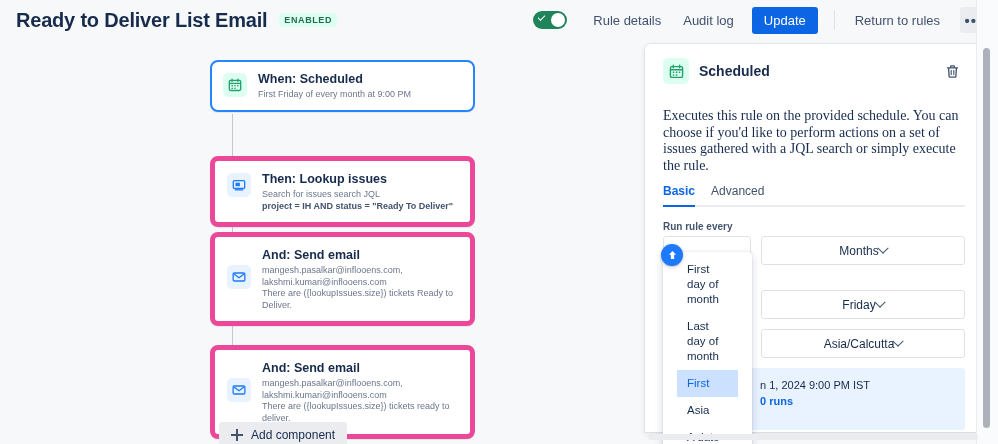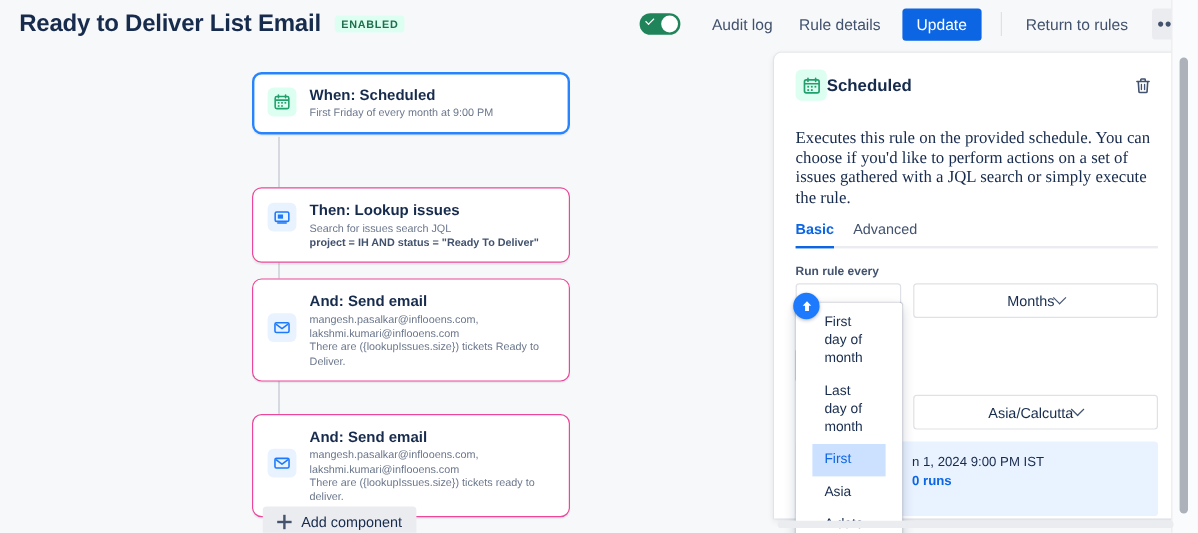--- a/index.html
+++ b/index.html
@@ -67,21 +67,21 @@
   
   .canvas {
     position: absolute; top: 40px; left: 0; width: 707px; height: 404px;
     background: #F7F8F9; overflow: hidden;
   }
   .flow { position: absolute; left: 210px; top: 20px; width: 265px; }
   .connector {
     position: absolute; left: 22px; width: 1px; background: #C1C7D0;
   }
   .card {
-    position: relative; background: #fff; border: 1px solid #ec4899;
+    position: relative; background: #fff; border: 5px solid #ec4899;
     border-radius: 8px; padding: 10px 12px; display: flex; gap: 11px;
     box-shadow: 0 1px 1px rgba(9,30,66,0.07);
   }
   .card.selected { border: 2px solid #2684FF; padding: 9px 11px; }
   .card-icon {
     width: 24px; height: 24px; border-radius: 5px; flex: none;
     display: flex; align-items: center; justify-content: center; margin-top: 2px;
   }
   .icon-green { background: #DCFFF1; }
   .icon-blue  { background: #E9F2FF; }
@@ -111,21 +111,21 @@
   .plus::after  { top: 0; left: 5px; height: 12px; width: 1.8px; }
 
   
   .panel {
     position: absolute; top: 44px; left: 645px; width: 338px; height: 388px;
     background: #fff; border-radius: 6px 6px 0 0;
     box-shadow: 0 0 0 1px rgba(9,30,66,0.05), 0 2px 6px rgba(9,30,66,0.10);
     overflow: hidden;
   }
   .panel-inner { padding: 14px 18px 0 18px; position: relative; }
-  .panel-head { display: flex; align-items: center; }
+  .panel-head { display: flex; align-items: center; gap: 10px; }
   .panel-head-icon {
     width: 26px; height: 26px; border-radius: 5px; background: #DCFFF1;
     display: flex; align-items: center; justify-content: center; flex: none;
   }
   .panel-title { font-size: 14px; font-weight: 600; color: #172B4D; }
   .trash-btn {
     margin-left: auto; width: 26px; height: 26px; border-radius: 3px;
     display: flex; align-items: center; justify-content: center; cursor: pointer;
   }
   .panel-desc {
@@ -220,22 +220,22 @@
 
 <div class="topbar">
   <div class="rule-title">Ready to Deliver List Email</div>
   <div class="enabled-badge">ENABLED</div>
 
   <div class="topbar-right">
     <div class="toggle">
       <div class="chk"></div>
       <div class="knob"></div>
     </div>
+    <div class="tb-link">Rule details</div>
     <div class="tb-link">Audit log</div>
-    <div class="tb-link">Rule details</div>
     <div class="tb-primary">Update</div>
     <div class="tb-sep"></div>
     <div class="tb-link">Return to rules</div>
     <div class="tb-more">•••</div>
   </div>
 </div>
 
 <div class="canvas">
   <div class="flow">
 
@@ -357,20 +357,24 @@
         <span class="chev"></span>
       </div>
     </div>
 
     <div class="field-label">On the</div>
     <div class="row">
       <div class="inp sel focused w-half">
         <span>First</span>
         <span class="chev"></span>
       </div>
+      <div class="inp sel w-day">
+        <span>Friday</span>
+        <span class="chev"></span>
+      </div>
     </div>
 
     <div class="row">
       <div class="inp" style="width:88px;visibility:hidden;"></div>
       <div class="inp sel w-day">
         <span>Asia/Calcutta</span>
         <span class="chev"></span>
       </div>
     </div>
 

